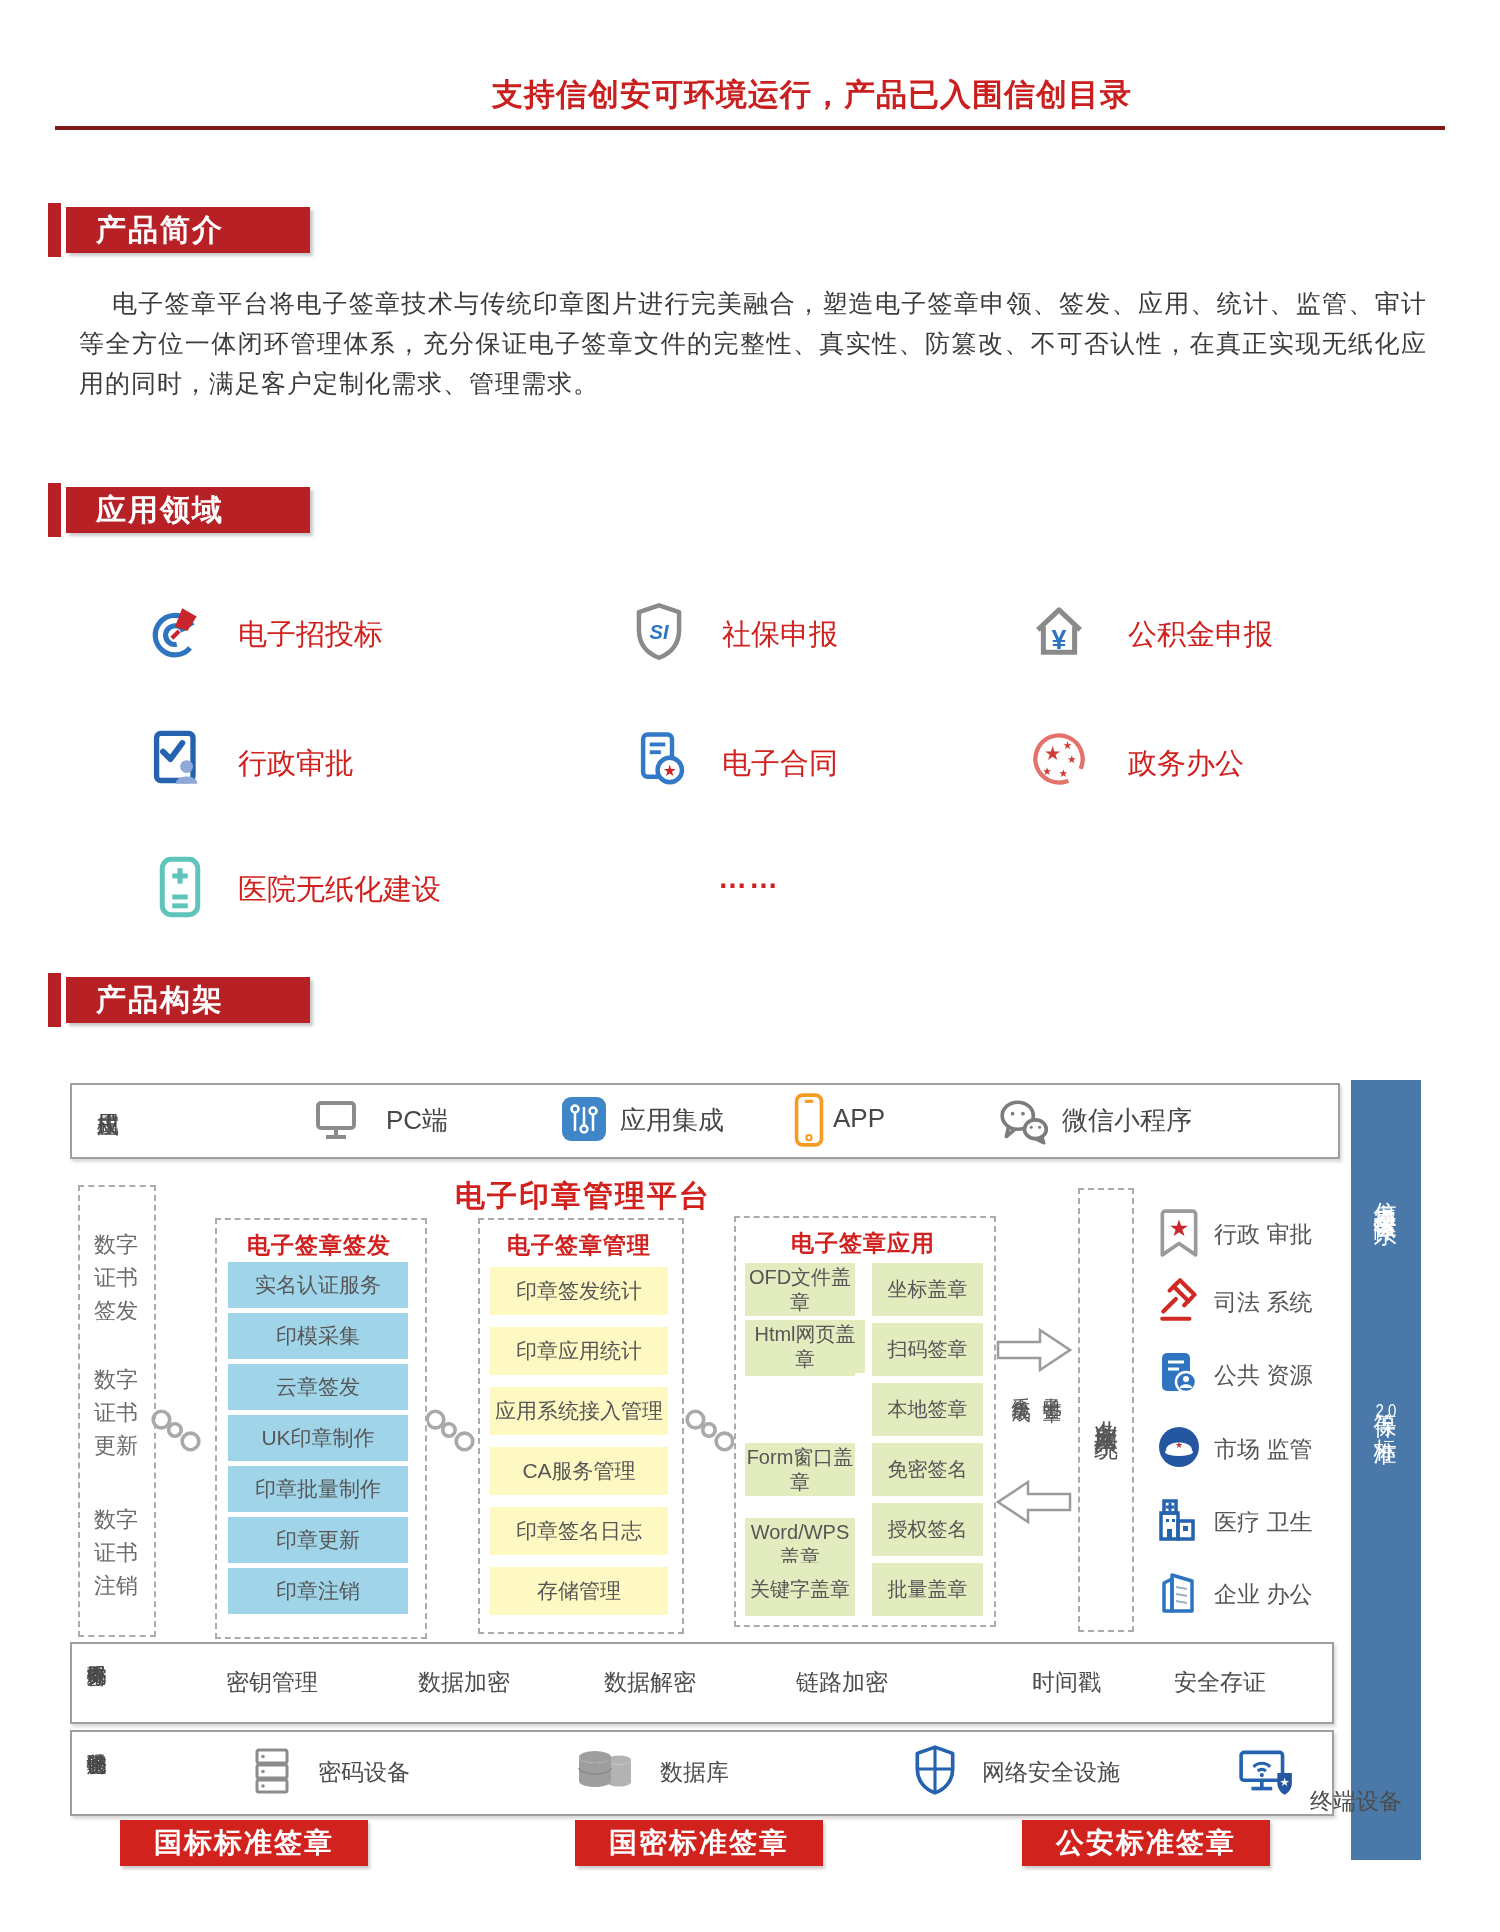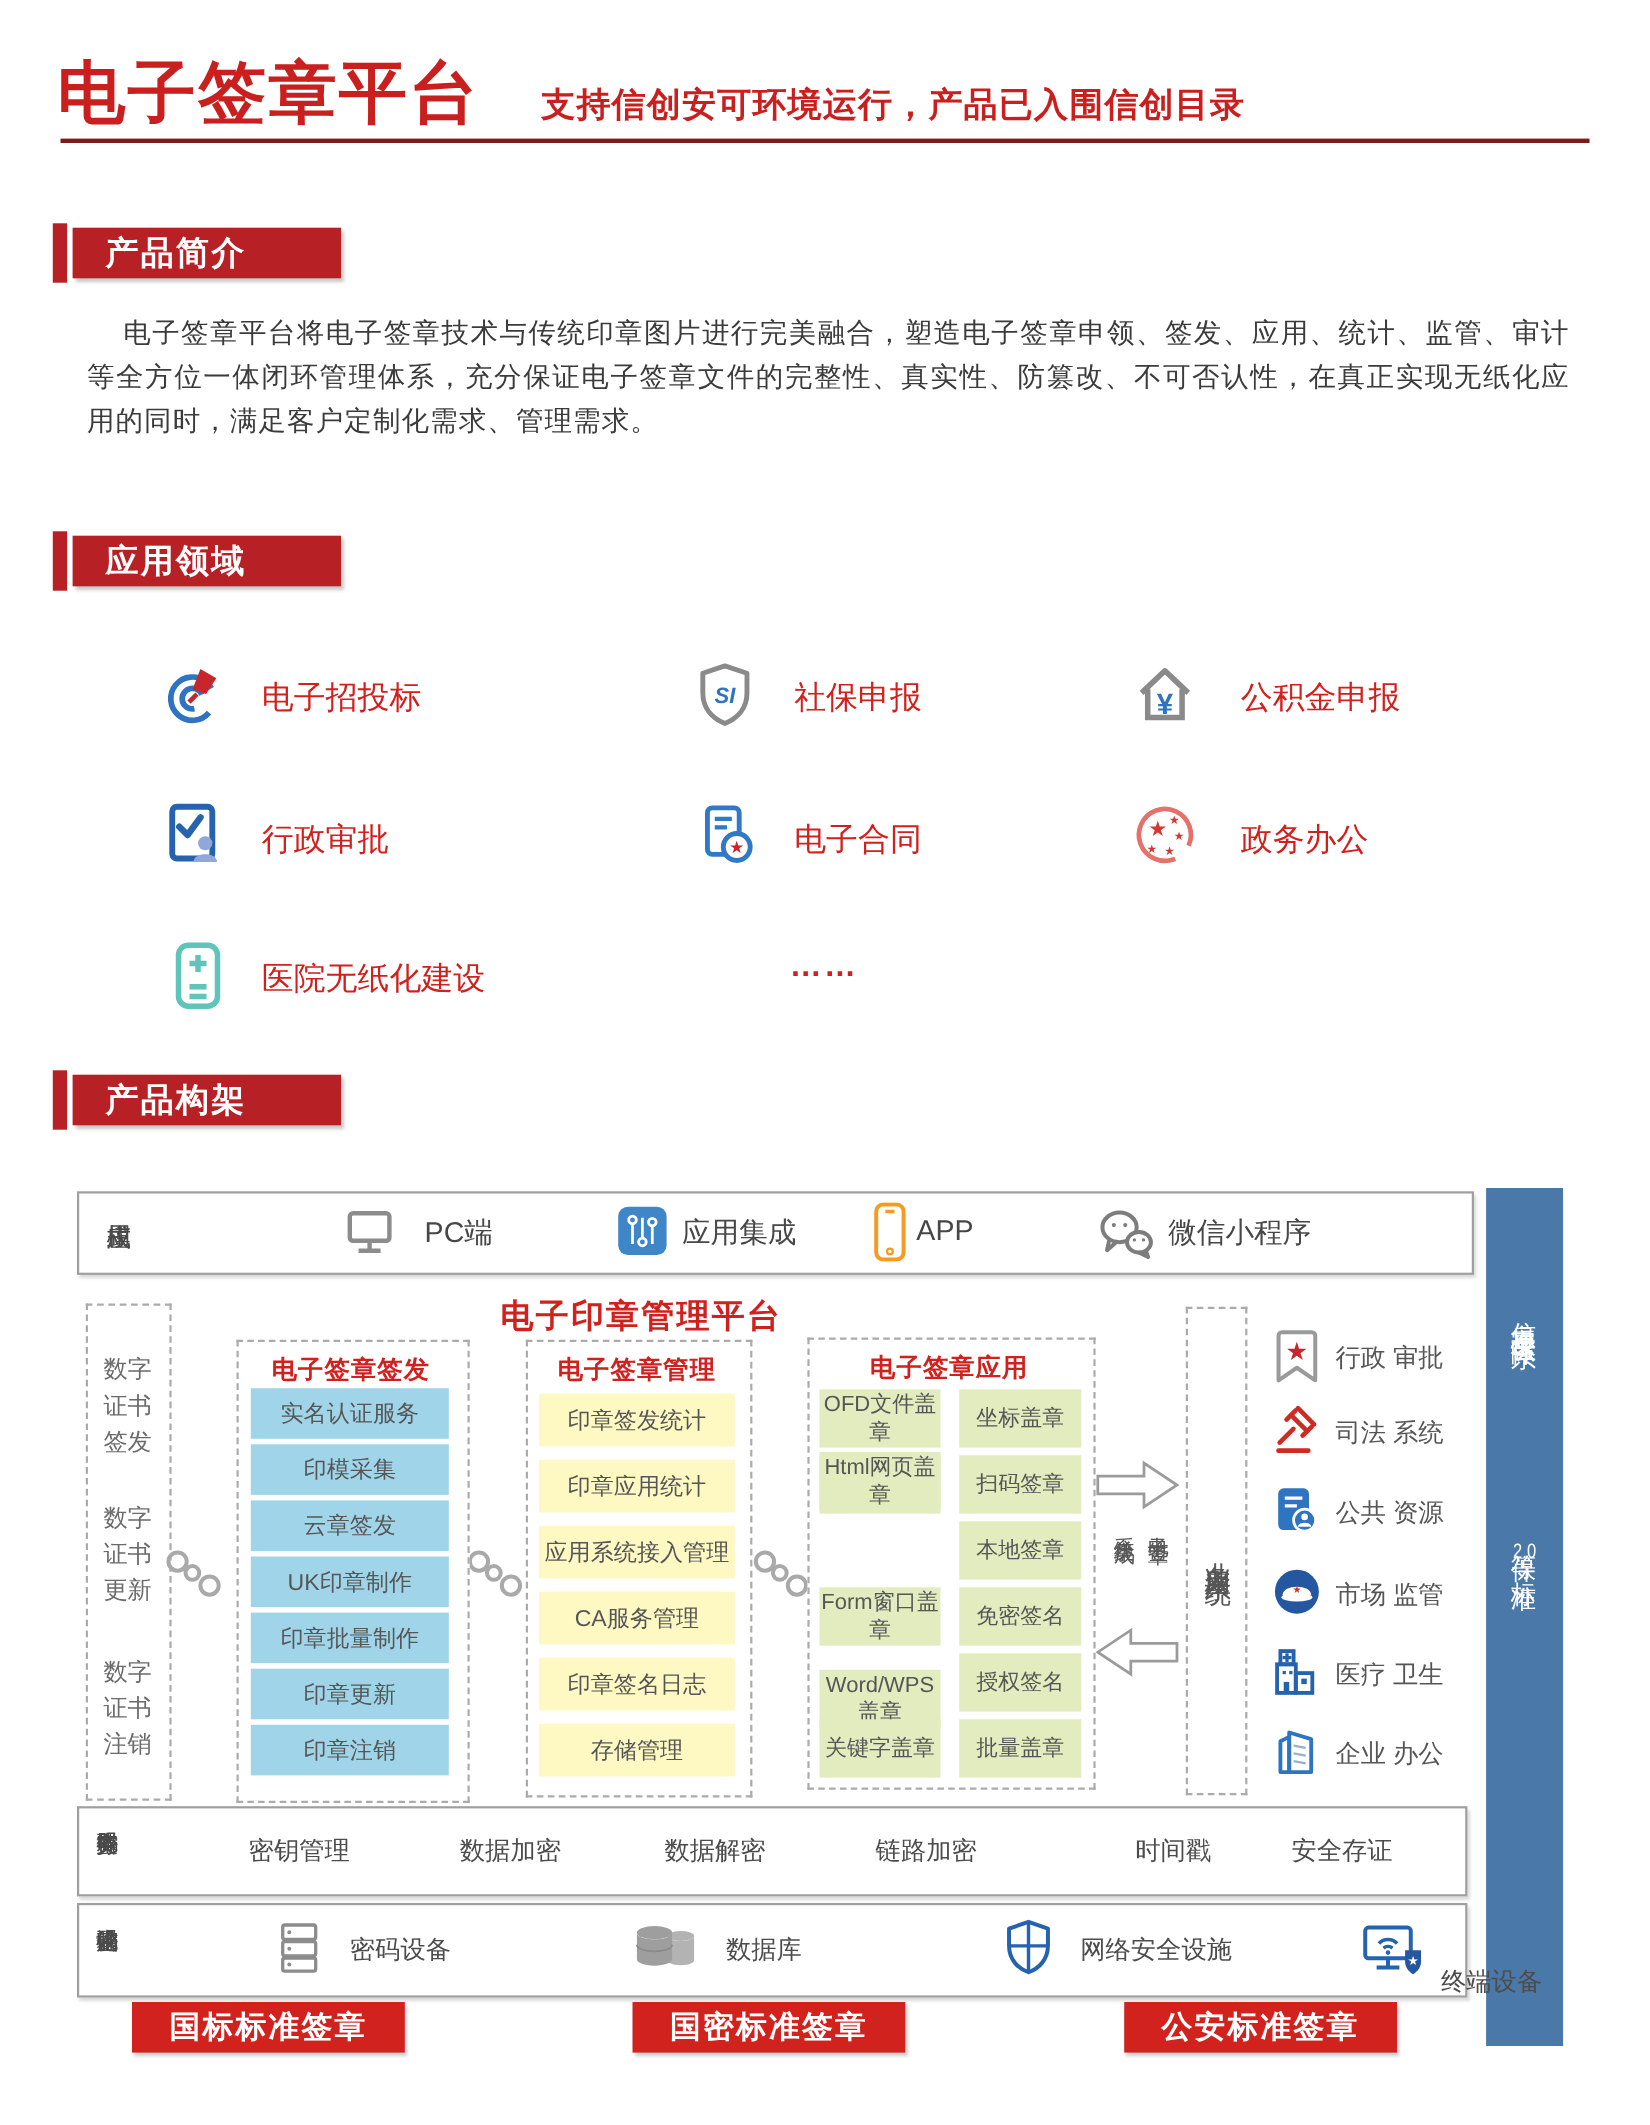--- a/index.html
+++ b/index.html
@@ -43,21 +43,20 @@
   .crow-item{font-size:23px;color:#4c4c4c;white-space:nowrap;}
   .std-btn{background:#d2221e;color:#fff;font-size:28px;font-weight:bold;letter-spacing:2px;
            display:flex;align-items:center;justify-content:center;box-shadow:2px 3px 3px rgba(0,0,0,.2);}
   .cflex{display:flex;align-items:center;justify-content:center;}
 </style>
 </head>
 <body>
 
 <div class="page">
 
-  <div class="abs h-title" style="left:52px;top:42px;">电子签章平台</div>
   <div class="abs h-sub" style="left:492px;top:74px;">支持信创安可环境运行，产品已入围信创目录</div>
   <div class="abs h-rule" style="left:55px;top:126px;width:1390px;"></div>
 
   <div class="abs accent" style="left:48px;top:203px;width:13px;height:54px;"></div>
   <div class="abs banner" style="left:66px;top:207px;width:214px;height:46px;">产品简介</div>
 
   <div class="abs para" style="left:79px;top:283px;width:1348px;">电子签章平台将电子签章技术与传统印章图片进行完美融合，塑造电子签章申领、签发、应用、统计、监管、审计等全方位一体闭环管理体系，充分保证电子签章文件的完整性、真实性、防篡改、不可否认性，在真正实现无纸化应用的同时，满足客户定制化需求、管理需求。</div>
 
   <div class="abs accent" style="left:48px;top:483px;width:13px;height:54px;"></div>
   <div class="abs banner" style="left:66px;top:487px;width:214px;height:46px;">应用领域</div>
@@ -230,21 +229,21 @@
   <div class="abs cellbox orange-b" style="left:490px;top:1327px;width:178px;height:48px;">印章应用统计</div>
   <div class="abs cellbox orange-b" style="left:490px;top:1387px;width:178px;height:48px;">应用系统接入管理</div>
   <div class="abs cellbox orange-b" style="left:490px;top:1447px;width:178px;height:48px;">CA服务管理</div>
   <div class="abs cellbox orange-b" style="left:490px;top:1507px;width:178px;height:48px;">印章签名日志</div>
   <div class="abs cellbox orange-b" style="left:490px;top:1567px;width:178px;height:48px;">存储管理</div>
 
   <div class="abs dashed" style="left:734px;top:1216px;width:258px;height:407px;"></div>
   <div class="abs col-title" style="left:734px;top:1228px;width:258px;">电子签章应用</div>
   <div class="abs cellbox green-b" style="left:745px;top:1263px;width:110px;height:53px;">OFD文件盖章</div>
   <div class="abs cellbox green-b" style="left:745px;top:1323px;width:110px;height:53px;">PDF文件盖章</div>
-  <div class="abs cellbox green-b" style="left:745px;top:1320px;width:110px;height:53px;">Html网页盖章</div>
+  <div class="abs cellbox green-b" style="left:745px;top:1320px;width:120px;height:53px;">Html网页盖章</div>
   <div class="abs cellbox green-b" style="left:745px;top:1443px;width:110px;height:53px;">Form窗口盖章</div>
   <div class="abs cellbox green-b" style="left:745px;top:1518px;width:110px;height:53px;">Word/WPS盖章</div>
   <div class="abs cellbox green-b" style="left:745px;top:1563px;width:110px;height:53px;">关键字盖章</div>
   <div class="abs cellbox green-b" style="left:872px;top:1263px;width:111px;height:53px;">坐标盖章</div>
   <div class="abs cellbox green-b" style="left:872px;top:1323px;width:111px;height:53px;">扫码签章</div>
   <div class="abs cellbox green-b" style="left:872px;top:1383px;width:111px;height:53px;">本地签章</div>
   <div class="abs cellbox green-b" style="left:872px;top:1443px;width:111px;height:53px;">免密签名</div>
   <div class="abs cellbox green-b" style="left:872px;top:1503px;width:111px;height:53px;">授权签名</div>
   <div class="abs cellbox green-b" style="left:872px;top:1563px;width:111px;height:53px;">批量盖章</div>
 

